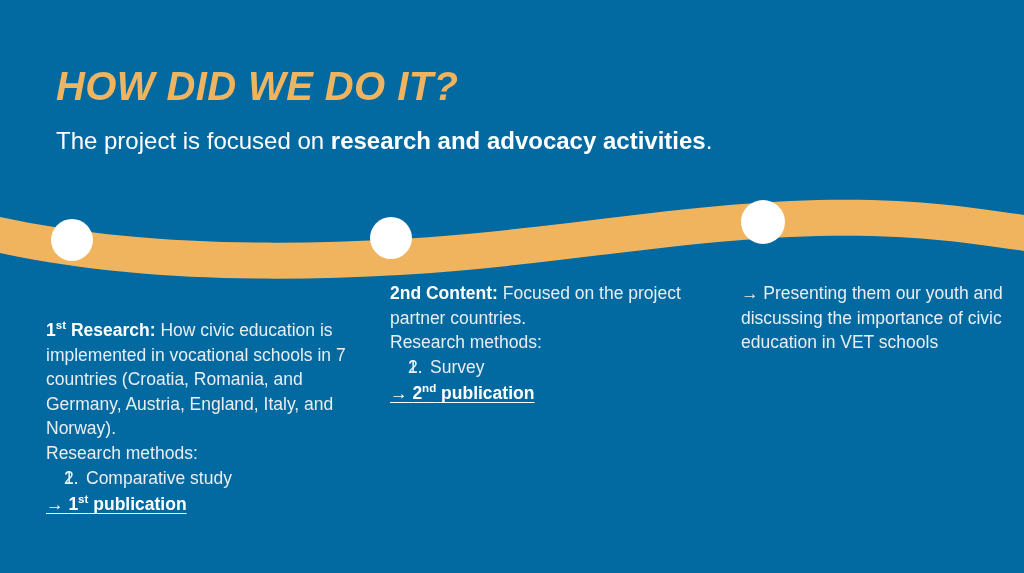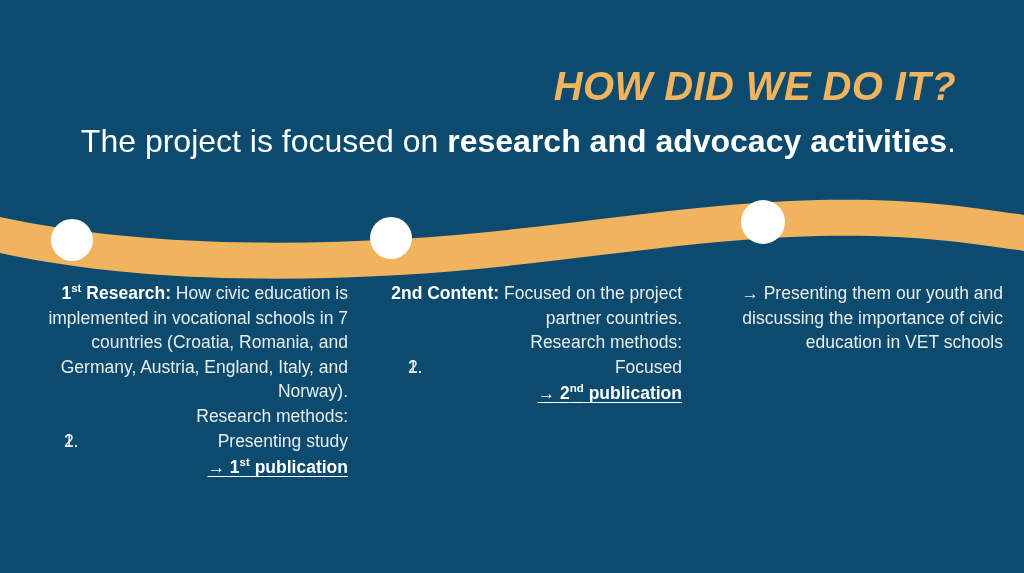--- a/index.html
+++ b/index.html
@@ -10,23 +10,22 @@
     width: 1024px;
     height: 573px;
     overflow: hidden;
     font-family: "Liberation Sans", sans-serif;
     background: #2e6a72;
   }
   .slide {
     position: relative;
     width: 1024px;
     height: 573px;
-    background: #0c4a6e;
+    background: #0369a1;
     overflow: hidden;
-    text-align: right;
   }
 
   
   .header {
     position: absolute;
     left: 56px;
     top: 62px;
     width: 900px;
   }
   .slide-title {
@@ -35,21 +34,21 @@
     line-height: 48px;
     font-weight: bold;
     font-style: italic;
     letter-spacing: 0.4px;
     color: #f0b45e;
     white-space: nowrap;
   }
   .slide-subtitle {
     margin: 0;
     padding-top: 16px;
-    font-size: 32px;
+    font-size: 24px;
     line-height: 30px;
     color: #ffffff;
     font-weight: normal;
     white-space: nowrap;
   }
   .slide-subtitle .bold {
     font-weight: bold;
   }
 
   
@@ -81,21 +80,21 @@
     top: 281px;
     width: 1024px;
   }
   .col {
     position: absolute;
     top: 0;
     color: #e9eef0;
     font-size: 17.5px;
     line-height: 24.6px;
   }
-  .col-1 { left: 46px;  width: 302px; }
+  .col-1 { left: 46px;  width: 302px; margin-top: 37px; }
   .col-2 { left: 390px; width: 292px; }
   .col-3 { left: 741px; width: 262px; }
 
   .col p {
     margin: 0;
   }
   .lead {
     font-weight: bold;
     color: #ffffff;
   }
@@ -159,31 +158,31 @@
     <div class="node-dot node-3"></div>
   </div>
 
   <div class="columns">
 
     <div class="col col-1">
       <p><span class="lead"><span>1</span><sup>st</sup><span> Research:</span></span><span> How civic education is implemented in vocational schools in 7 countries (Croatia, Romania, and Germany, Austria, England, Italy, and Norway).</span></p>
       <p>Research methods:</p>
       <ul class="num-list">
         <li><span class="marker">1.</span></li>
-        <li><span class="marker">2.</span><span class="item-text">Presenting study</span></li>
+        <li><span class="marker">2.</span><span class="item-text">Comparative study</span></li>
       </ul>
       <a class="pub-link"><span>→ </span><span>1</span><sup>st</sup><span> publication</span></a>
     </div>
 
     <div class="col col-2">
       <p><span class="lead">2nd Content:</span><span> Focused on the project partner countries.</span></p>
       <p>Research methods:</p>
       <ul class="num-list">
         <li><span class="marker">1.</span></li>
-        <li><span class="marker">2.</span><span class="item-text">Focused</span></li>
+        <li><span class="marker">2.</span><span class="item-text">Survey</span></li>
       </ul>
       <a class="pub-link"><span>→ </span><span>2</span><sup>nd</sup><span> publication</span></a>
     </div>
 
     <div class="col col-3">
       <p class="arrow-para">→ Presenting them our youth and discussing the importance of civic education in VET schools</p>
     </div>
 
   </div>
 </div>

